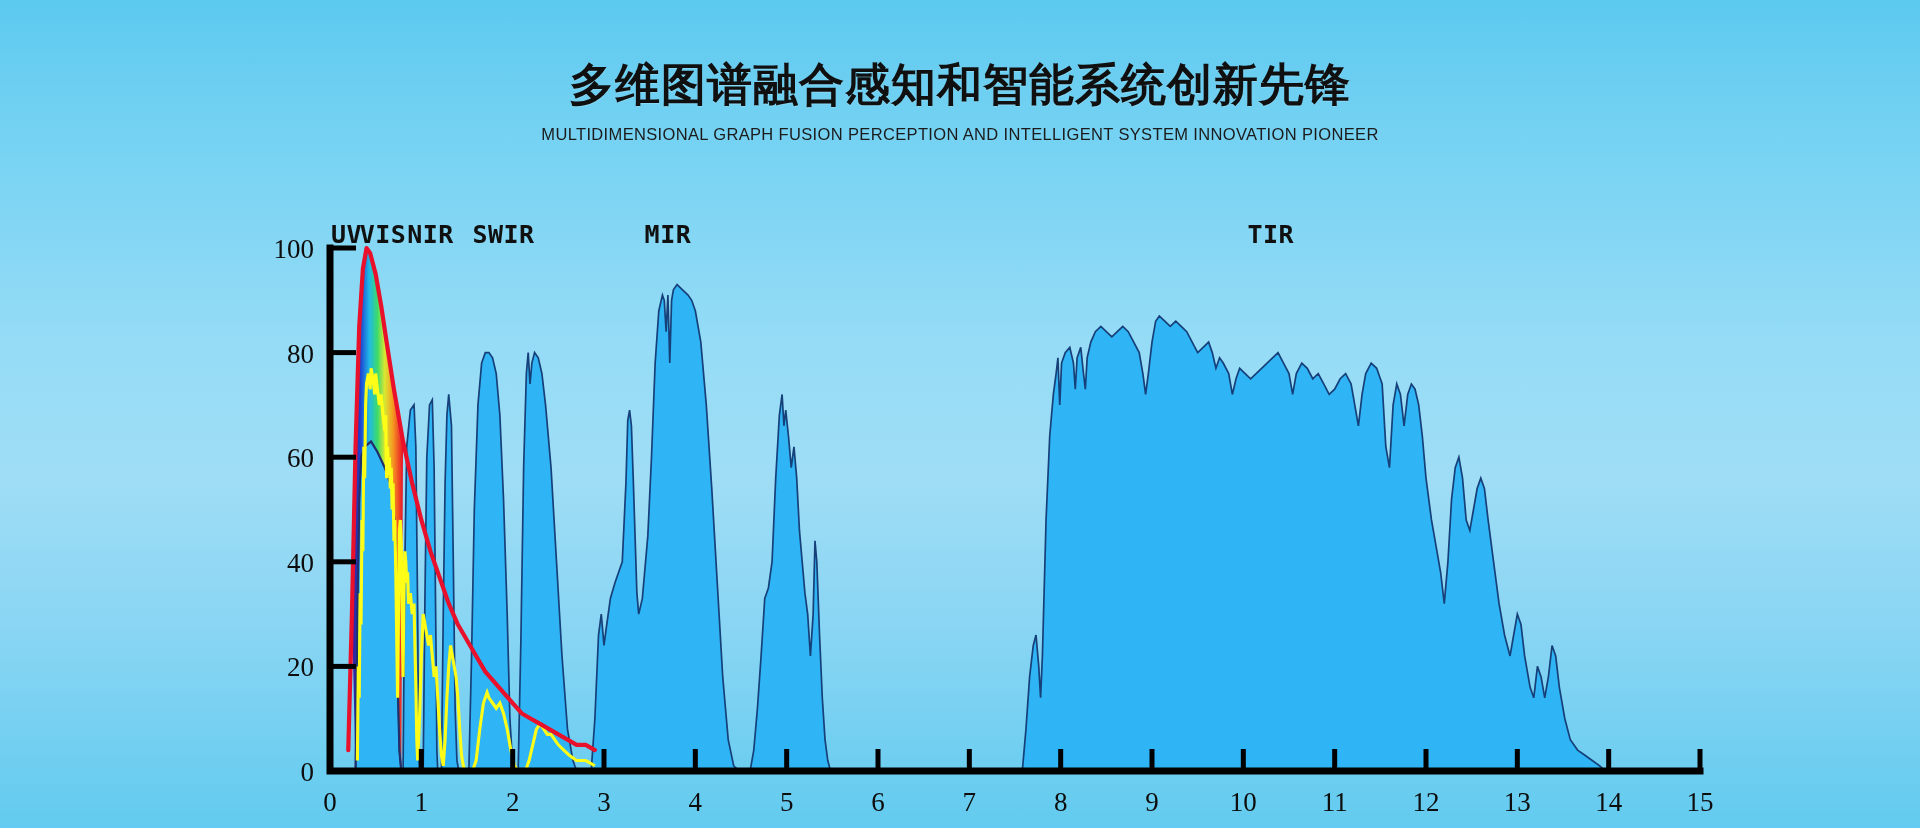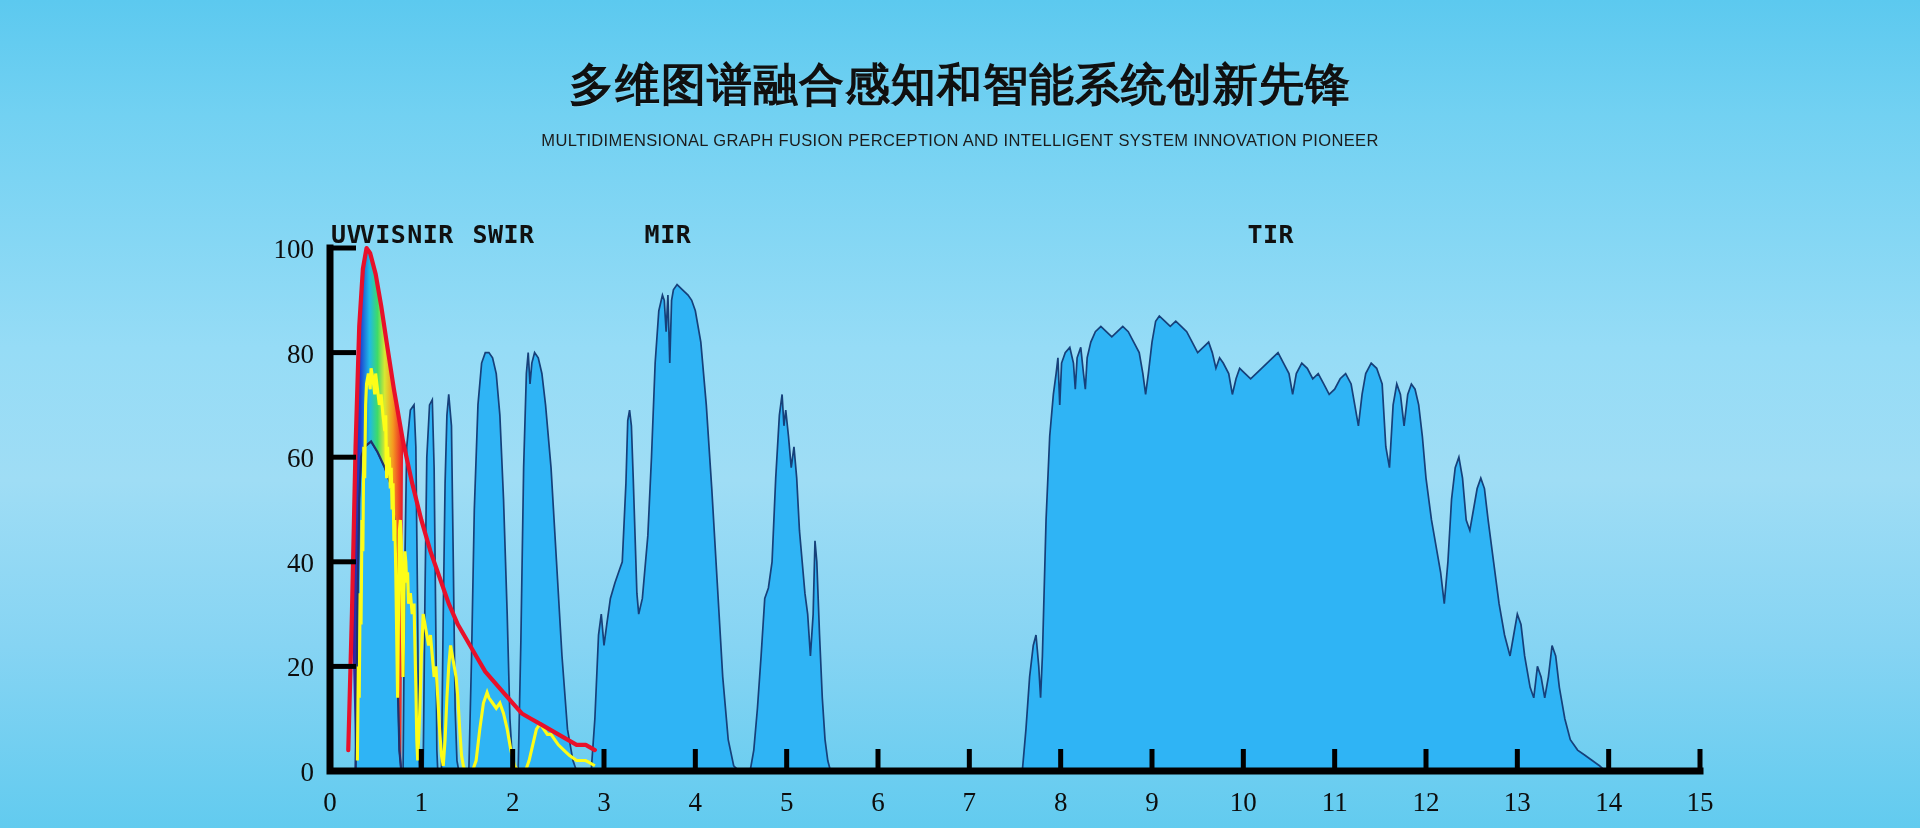--- a/index.html
+++ b/index.html
@@ -39,21 +39,21 @@
   .main-title {
     font-family: "Liberation Sans", sans-serif;
     font-weight: bold;
     font-size: 45px;
     letter-spacing: 1px;
     color: #101010;
     line-height: 1.05;
     text-shadow: 0 1px 0 rgba(255,255,255,0.18);
   }
   .sub-title {
-    margin-top: 23px;
+    margin-top: 17px;
     font-family: "Liberation Sans", sans-serif;
     font-weight: 400;
     font-size: 16.5px;
     letter-spacing: 0.35px;
     color: #1b1b1b;
   }
 
   
   #chart-wrap {
     position: absolute;

